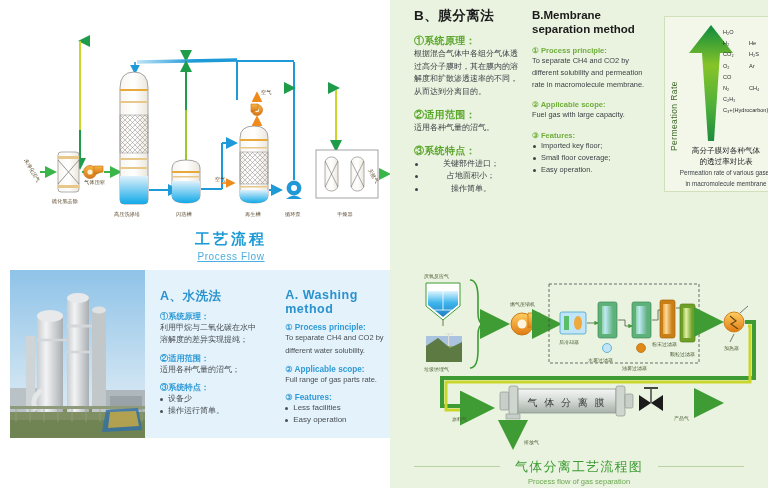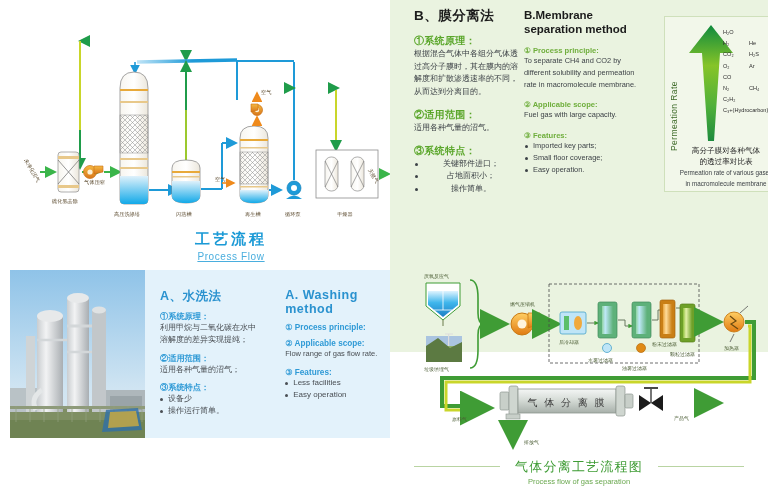--- a/index.html
+++ b/index.html
@@ -26,25 +26,25 @@
   .wash-cn { width: 108px; }
   .wash-en { width: 125px; }
   .wash-h { color:#2a92cf; font-size:12.5px; font-weight:bold; margin-bottom:6px; letter-spacing:0.5px; }
   .wash-sub { color:#2f9ad6; font-size:8.2px; font-weight:bold; margin-top:6px; }
   .wash-body { color:#4a4f54; font-size:8px; line-height:1.55; }
   .wash-body-en { color:#4a4f54; font-size:7.5px; line-height:1.7; }
   .wash-li { color:#4a4f54; font-size:8px; line-height:1.5; padding-left:8px; position:relative; }
   .wash-li::before { content:""; position:absolute; left:0; top:5px; width:3px; height:3px; border-radius:50%; background:#4a4f54; }
 
   
-  .right-col { position:absolute; left:390px; top:0; width:378px; height:352px; background:#eaf3e0; }
+  .right-col { position:absolute; left:390px; top:0; width:378px; height:488px; background:#eaf3e0; }
 
   .mem-top { position:absolute; left:24px; top:8px; width:340px; height:190px; }
   .mem-cn { position:absolute; left:0; top:0; width:105px; }
-  .mem-en { position:absolute; left:110px; top:0; width:120px; }
+  .mem-en { position:absolute; left:118px; top:0; width:120px; }
   .mem-chart { position:absolute; left:250px; top:8px; width:122px; height:176px; border:1px solid #cfe0bb; background:#f2f7ea; }
 
   .mem-h { color:#1b1b1b; font-size:13.5px; font-weight:bold; letter-spacing:0.5px; line-height:1.25; }
   .mem-h-en { color:#1b1b1b; font-size:11.5px; font-weight:bold; line-height:1.25; }
   .mem-sec { color:#5aa62a; font-size:10px; font-weight:bold; margin-top:9px; letter-spacing:0.3px; }
   .mem-sec-en { color:#6fae3c; font-size:7.6px; font-weight:bold; margin-top:9px; }
   .mem-body { color:#3d4247; font-size:8px; line-height:1.6; }
   .mem-body-en { color:#3d4247; font-size:7.4px; line-height:1.65; }
   .mem-li { color:#3d4247; font-size:8px; line-height:1.55; padding-left:9px; position:relative;text-align:center; }
   .mem-li::before { content:""; position:absolute; left:1px; top:5px; width:3px; height:3px; border-radius:50%; background:#3d4247; }
@@ -313,22 +313,23 @@
           <div class="wash-body">利用甲烷与二氧化碳在水中溶解度的差异实现提纯；</div>
           <div class="wash-sub">②适用范围：</div>
           <div class="wash-body">适用各种气量的沼气；</div>
           <div class="wash-sub">③系统特点：</div>
           <div class="wash-li">设备少</div>
           <div class="wash-li">操作运行简单。</div>
         </div>
         <div class="wash-en">
           <div class="wash-h">A. Washing method</div>
           <div class="wash-sub">① Process principle:</div>
+          <div class="wash-body-en">To separate CH4 and CO2 by different water solubility.</div>
           <div class="wash-sub">② Applicable scope:</div>
-          <div class="wash-body-en">Flow range of gas flow rate.</div>
+          <div class="wash-body-en">Full range of gas parts rate.</div>
           <div class="wash-sub">③ Features:</div>
           <div class="wash-li">Less facilities</div>
           <div class="wash-li">Easy operation</div>
         </div>
       </div>
     </div>
   </div>
 
   <div class="right-col">
 
@@ -346,21 +347,21 @@
       </div>
 
       <div class="mem-en">
         <div class="mem-h-en">B.Membrane</div>
         <div class="mem-h-en">separation method</div>
         <div class="mem-sec-en">① Process principle:</div>
         <div class="mem-body-en">To separate CH4 and CO2 by different solubility and permeation rate in macromolecule membrane.</div>
         <div class="mem-sec-en">② Applicable scope:</div>
         <div class="mem-body-en">Fuel gas with large capacity.</div>
         <div class="mem-sec-en">③ Features:</div>
-        <div class="mem-li-en">Imported key parts;</div>
+        <div class="mem-li-en">Imported key floor;</div>
         <div class="mem-li-en">Small floor coverage;</div>
         <div class="mem-li-en">Easy operation.</div>
       </div>
 
       <div class="mem-chart">
         <div class="perm-label">Permeation Rate</div>
         <svg width="48" height="124" viewBox="0 0 48 124" style="position:absolute;left:22px;top:6px;">
           <defs>
             <linearGradient id="arrowg" x1="0" y1="0" x2="0" y2="1">
               <stop offset="0%" stop-color="#0f8a3d"></stop>

